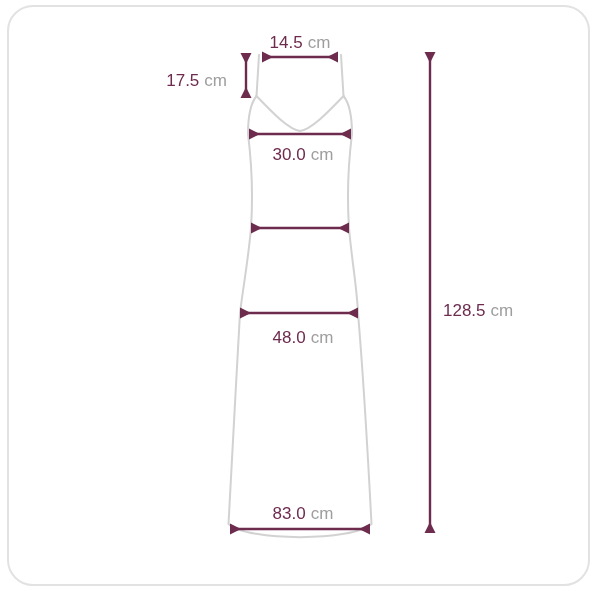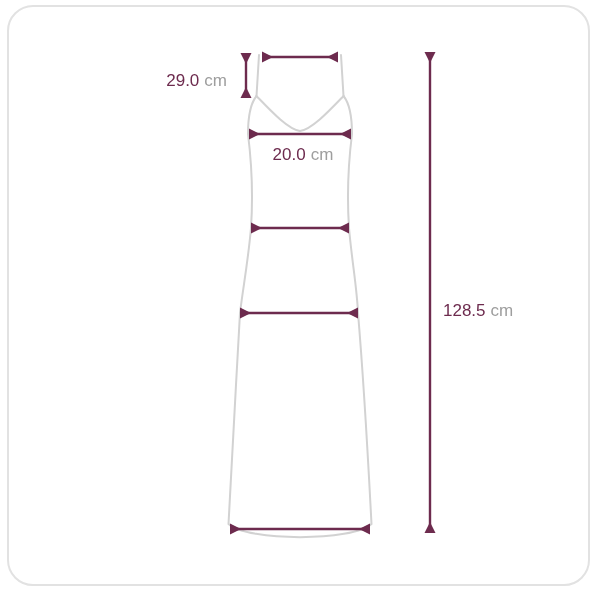--- a/index.html
+++ b/index.html
@@ -134,29 +134,38 @@
       <polygon class="dim-arrow" points="370,523.5 370,534.5 359,529"></polygon>
     </g>
 
     <g>
       <line class="dim-line" x1="430" y1="53" x2="430" y2="532"></line>
       <polygon class="dim-arrow" points="424.5,52 435.5,52 430,63"></polygon>
       <polygon class="dim-arrow" points="424.5,533 435.5,533 430,522"></polygon>
     </g>
   </svg>
 
+  <div class="mlabel center" style="left:250px; top:33px; width:100px;">
+    <span>14.5</span><span class="u">cm</span>
+  </div>
 
   <div class="mlabel right" style="left:107px; top:71px; width:120px;">
-    <span>29.0</span><span class="u">cm</span>
+    <span>17.5</span><span class="u">cm</span>
   </div>
 
   <div class="mlabel center" style="left:253px; top:145px; width:100px;">
-    <span>20.0</span><span class="u">cm</span>
+    <span>30.0</span><span class="u">cm</span>
   </div>
 
 
+  <div class="mlabel center" style="left:253px; top:328px; width:100px;">
+    <span>48.0</span><span class="u">cm</span>
+  </div>
 
+  <div class="mlabel center" style="left:253px; top:504px; width:100px;">
+    <span>83.0</span><span class="u">cm</span>
+  </div>
 
   <div class="mlabel" style="left:443px; top:301px;text-align:center;">
     <span>128.5</span><span class="u">cm</span>
   </div>
 
 </div>
 
 </body></html>

